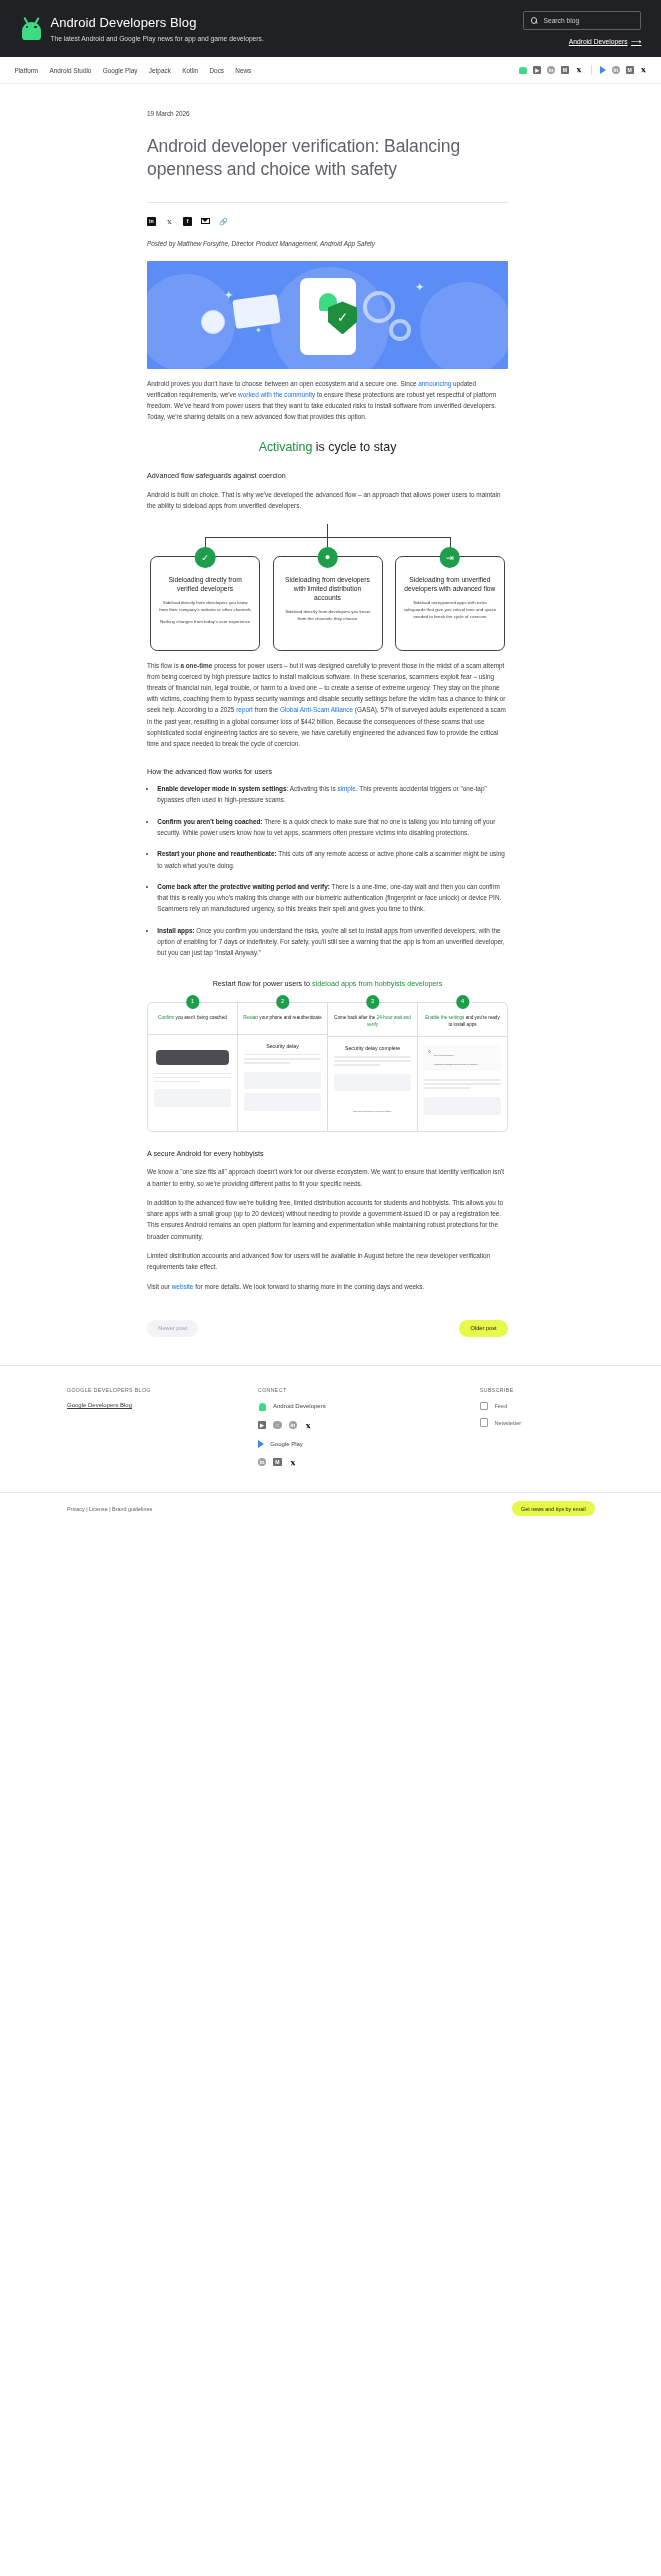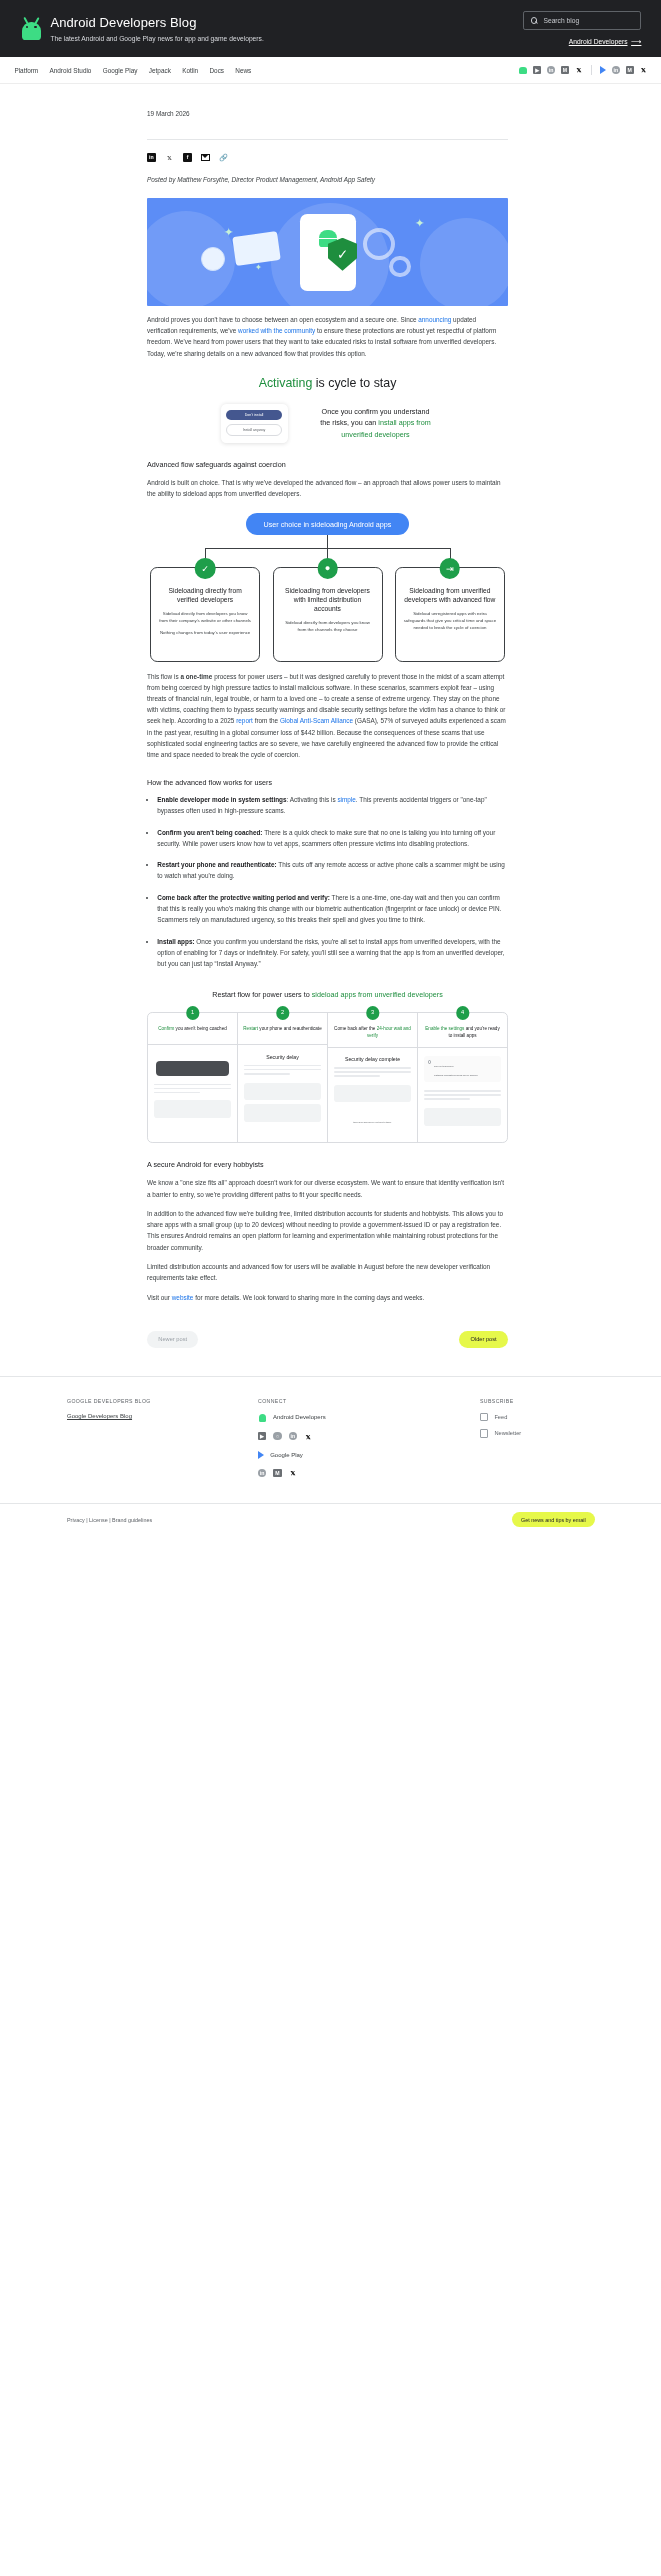--- a/index.html
+++ b/index.html
@@ -275,20 +275,21 @@
     <span class="play-tri"></span>
     <span class="sq ic-grey">in</span>
     <span class="sq ic-sqgrey">M</span>
     <span class="sq ic-x">𝕩</span>
   </div>
 </div>
 
 <div class="article">
   <div class="col">
     <div class="date">19 March 2026</div>
+    <h1 class="post-title">Android developer verification: Balancing openness and choice with safety</h1>
     <hr class="rule">
 
     <div class="share">
       <span class="si sq-dark">in</span>
       <span class="si ic-x">𝕩</span>
       <span class="si sq-dark">f</span>
       <span class="envelope"></span>
       <span class="linkico">🔗</span>
     </div>
 
@@ -317,38 +318,26 @@
     </div>
 
     <p class="body">
       <span>Android proves you don't have to choose between an open ecosystem and a secure one. Since </span><a href="#">announcing</a><span> updated verification requirements, we've </span><a href="#">worked with the community</a><span> to ensure these protections are robust yet respectful of platform freedom. We've heard from power users that they want to take educated risks to install software from unverified developers. Today, we're sharing details on a new advanced flow that provides this option.</span>
     </p>
 
     <div class="panel">
       <div class="panel-title">
         <span class="grn">Activating</span><span> is cycle to stay</span>
       </div>
-      <div class="panel-inner">
-        <div class="fakecard">
-          <div class="btn-dont">Don't install</div>
-          <div class="btn-anyway">Install anyway</div>
-        </div>
-        <div class="panel-caption">
-          <span>Once you confirm you understand the risks, you can </span><span class="grn">install apps from unverified developers</span>
-        </div>
-      </div>
     </div>
 
     <h2 class="sec">Advanced flow safeguards against coercion</h2>
     <p class="body">Android is built on choice. That is why we've developed the advanced flow – an approach that allows power users to maintain the ability to sideload apps from unverified developers.</p>
 
     <div class="flow">
-      <div class="flow-top">
-        <div class="flow-chip">User choice in sideloading Android apps</div>
-      </div>
       <div class="flow-lines">
         <div class="vline" style="left:180px; top:0; height:12.4px;"></div>
         <div class="hline" style="left:58px; top:12.4px; width:246px;"></div>
         <div class="vline" style="left:58px; top:12.4px; height:15.5px;"></div>
         <div class="vline" style="left:180px; top:12.4px; height:15.5px;"></div>
         <div class="vline" style="left:303px; top:12.4px; height:15.5px;"></div>
         <div class="arrowhead" style="left:56px; top:27px;"></div>
         <div class="arrowhead" style="left:178px; top:27px;"></div>
         <div class="arrowhead" style="left:301px; top:27px;"></div>
       </div>
@@ -389,21 +378,21 @@
       </li>
       <li class="body">
         <b>Come back after the protective waiting period and verify:</b><span> There is a one-time, one-day wait and then you can confirm that this is really you who's making this change with our biometric authentication (fingerprint or face unlock) or device PIN. Scammers rely on manufactured urgency, so this breaks their spell and gives you time to think.</span>
       </li>
       <li class="body">
         <b>Install apps:</b><span> Once you confirm you understand the risks, you're all set to install apps from unverified developers, with the option of enabling for 7 days or indefinitely. For safety, you'll still see a warning that the app is from an unverified developer, but you can just tap “Install Anyway.”</span>
       </li>
     </ul>
 
     <div class="steps-title">
-      <span>Restart flow for power users to </span><span class="grn">sideload apps from unverified developers</span>
+      <span>Restart flow for power users to </span><span class="grn">sideload apps from hobbyists developers</span>
     </div>
     <div class="steps">
       <div class="step">
         <div class="step-head">
           <div class="step-num">1</div>
           <span class="grn">Confirm</span><span> you aren't being coached</span>
         </div>
         <div class="step-body">
           <div class="mini-dark"></div>
           <div class="mini-line"></div>

